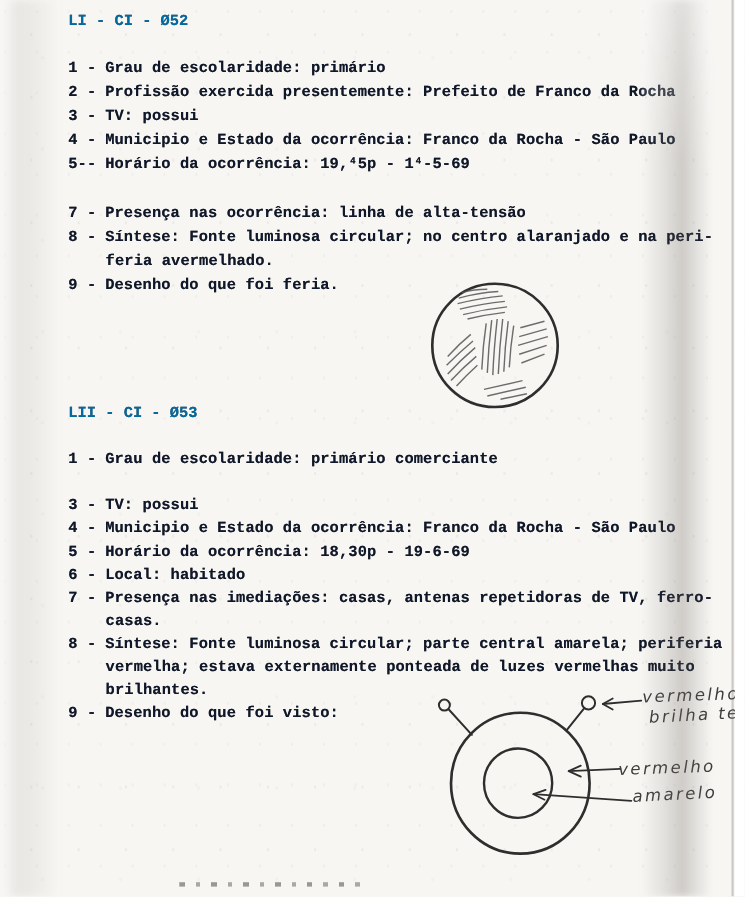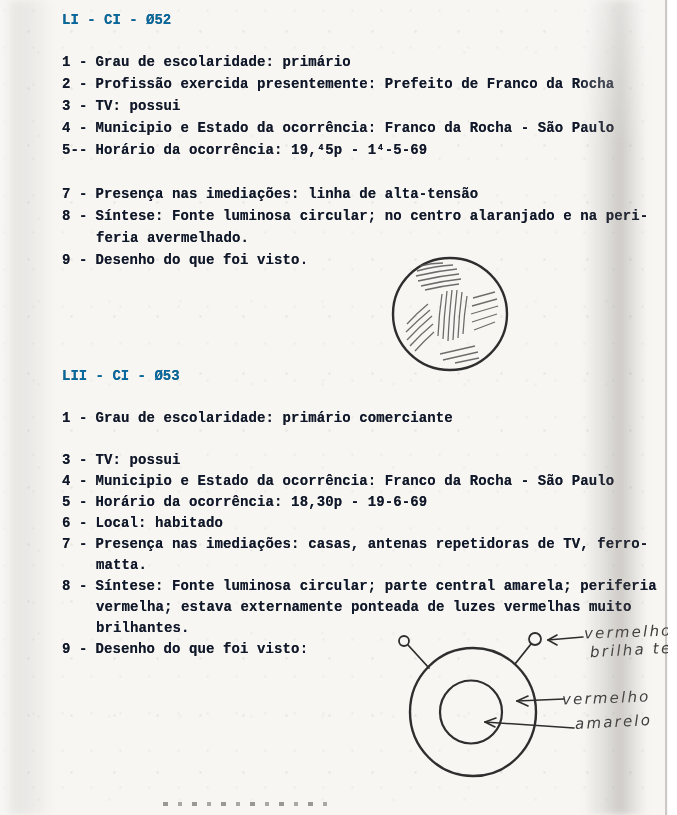--- a/index.html
+++ b/index.html
@@ -71,24 +71,24 @@
 
 <div class="page">
 
   <div class="hdr" style="top:12px">LI - CI - Ø52</div>
 
   <div class="tline" style="top:52px"><span class="pfx">1 -</span><span>Grau de escolaridade: primário</span></div>
   <div class="tline" style="top:74px"><span class="pfx">2 -</span><span>Profissão exercida presentemente: Prefeito de Franco da Rocha</span></div>
   <div class="tline" style="top:96px"><span class="pfx">3 -</span><span>TV: possui</span></div>
   <div class="tline" style="top:118px"><span class="pfx">4 -</span><span>Municipio e Estado da ocorrência: Franco da Rocha - São Paulo</span></div>
   <div class="tline" style="top:140px"><span class="pfx">5--</span><span>Horário da ocorrência: 19,⁴5p - 1⁴-5-69</span></div>
-  <div class="tline" style="top:184px"><span class="pfx">7 -</span><span>Presença nas imediações: linha de alta-tensão</span></div>
+  <div class="tline" style="top:184px"><span class="pfx">7 -</span><span>Presença nas ocorrência: linha de alta-tensão</span></div>
   <div class="tline" style="top:206px"><span class="pfx">8 -</span><span>Síntese: Fonte luminosa circular; no centro alaranjado e na peri-</span></div>
   <div class="tline cont" style="top:228px">feria avermelhado.</div>
-  <div class="tline" style="top:250px"><span class="pfx">9 -</span><span>Desenho do que foi visto.</span></div>
+  <div class="tline" style="top:250px"><span class="pfx">9 -</span><span>Desenho do que foi feria.</span></div>
 
   <svg width="132" height="122" style="left:385px;top:254px" aria-hidden="true">
     <ellipse class="sketch-stroke" cx="65" cy="60" rx="57" ry="56" stroke-width="2.4"></ellipse>
     <g class="hatch">
       <path d="M35 12 Q46 9 58 9" fill="none"></path>
       <path d="M32 17 Q50 12 68 11" fill="none"></path>
       <path d="M31 22 Q52 17 72 15" fill="none"></path>
       <path d="M33 27 Q54 22 74 20" fill="none"></path>
       <path d="M36 32 Q56 27 76 25" fill="none"></path>
       <path d="M40 36 Q57 32 74 30" fill="none"></path>
@@ -123,21 +123,21 @@
   </svg>
 
   <div class="hdr" style="top:368px">LII - CI - Ø53</div>
 
   <div class="tline" style="top:408px"><span class="pfx">1 -</span><span>Grau de escolaridade: primário comerciante</span></div>
   <div class="tline" style="top:450px"><span class="pfx">3 -</span><span>TV: possui</span></div>
   <div class="tline" style="top:471px"><span class="pfx">4 -</span><span>Municipio e Estado da ocorrência: Franco da Rocha - São Paulo</span></div>
   <div class="tline" style="top:492px"><span class="pfx">5 -</span><span>Horário da ocorrência: 18,30p - 19-6-69</span></div>
   <div class="tline" style="top:513px"><span class="pfx">6 -</span><span>Local: habitado</span></div>
   <div class="tline" style="top:534px"><span class="pfx">7 -</span><span>Presença nas imediações: casas, antenas repetidoras de TV, ferro-</span></div>
-  <div class="tline cont" style="top:555px">matta.</div>
+  <div class="tline cont" style="top:555px">casas.</div>
   <div class="tline" style="top:576px"><span class="pfx">8 -</span><span>Síntese: Fonte luminosa circular; parte central amarela; periferia</span></div>
   <div class="tline cont" style="top:597px">vermelha; estava externamente ponteada de luzes vermelhas muito</div>
   <div class="tline cont" style="top:618px">brilhantes.</div>
   <div class="tline" style="top:639px"><span class="pfx">9 -</span><span>Desenho do que foi visto:</span></div>
 
   <svg width="285" height="170" style="left:390px;top:625px" aria-hidden="true">
     <ellipse class="sketch-stroke" cx="83" cy="87" rx="63" ry="64" stroke-width="2.4"></ellipse>
     <ellipse class="sketch-stroke" cx="81" cy="87" rx="31" ry="31.5" stroke-width="2.2"></ellipse>
     <circle class="sketch-stroke" cx="14" cy="16" r="5" stroke-width="1.8"></circle>
     <line class="sketch-stroke" x1="18" y1="20" x2="39" y2="43" stroke-width="1.8"></line>

